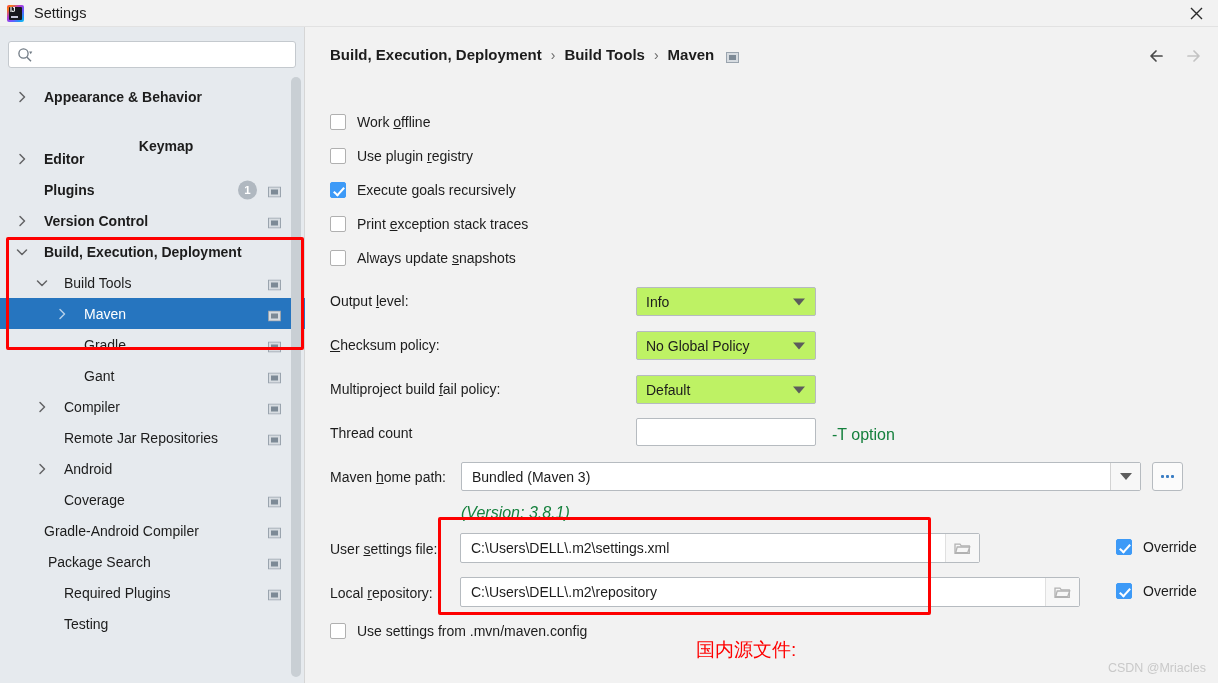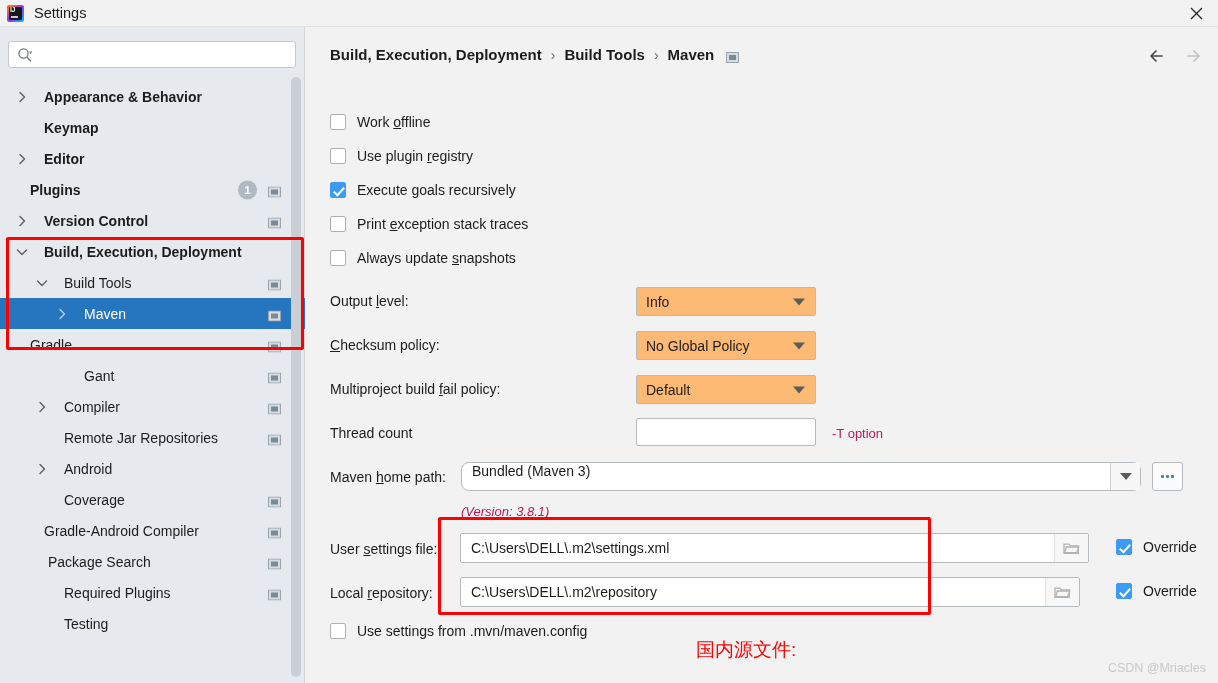--- a/index.html
+++ b/index.html
@@ -189,21 +189,21 @@
   }
   u.mn { text-decoration: underline; }
 
   
   .f-label {
     position: absolute;
     font-size: 14px; color: #1c1c1c;
   }
   .combo {
     position: absolute;
-    background: #fdba74;
+    background: #bef264;
     border: 1px solid #b6bbc0;
     border-radius: 2px;
     display: flex; align-items: center;
     font-size: 14px; color: #1c1c1c;
     cursor: pointer;
   }
   .combo .ctext { margin-left: 9px; }
   .combo .carrow {
     position: absolute; right: 10px; top: 50%;
     transform: translateY(-50%);
@@ -215,29 +215,29 @@
   .tbox {
     position: absolute;
     background: #fff;
     border: 1px solid #b6bbc0;
     border-radius: 2px;
     font-size: 14px; color: #1c1c1c;
     display: flex; align-items: center;
     padding-left: 9px;
   }
   .hint {
-    position: absolute; font-size: 13px; color: #be185d;
+    position: absolute; font-size: 16px; color: #15803d;
   }
 
   
   .mh-combo {
     position: absolute; left: 155px; top: 435px;
     width: 680px; height: 29px;
-    background: #fff; border: 1px solid #b6bbc0; border-radius: 8px;
-    display: flex; align-items: flex-start;
+    background: #fff; border: 1px solid #b6bbc0; border-radius: 2px;
+    display: flex; align-items: center;
     font-size: 14px; color: #1c1c1c;
   }
   .mh-combo .mtext { margin-left: 10px; }
   .mh-arrowbtn {
     position: absolute; right: 0; top: 0;
     width: 30px; height: 27px;
     border-left: 1px solid #d3d3d3;
     background: #f7f7f7;
     display: flex; align-items: center; justify-content: center;
     cursor: pointer;
@@ -332,33 +332,33 @@
     </div>
     <div class="tree" id="tree">
         <div class="tree-row bold" style="padding-left: 14px;">
           <span class="tw">
             <svg width="16" height="16" viewBox="0 0 16 16">
               <path d="M6 3.5 L10.5 8 L6 12.5" stroke="currentColor" stroke-width="1.5" fill="none" stroke-linecap="round" stroke-linejoin="round" opacity="0.65"></path>
             </svg>
           </span>
           <span class="tree-label" style="margin-left:4px">Appearance &amp; Behavior</span>
         </div>
+        <div class="tree-row bold" style="padding-left: 23px; flex-direction: column;">
+          <span class="tw"></span>
+          <span class="tree-label" style="margin-left:4px">Keymap</span>
+        </div>
         <div class="tree-row bold" style="padding-left: 14px;">
-          <span class="tw"></span>
-          <span class="tree-label" style="margin-left:4px">Keymap</span>
+          <span class="tw">
+            <svg width="16" height="16" viewBox="0 0 16 16">
+              <path d="M6 3.5 L10.5 8 L6 12.5" stroke="currentColor" stroke-width="1.5" fill="none" stroke-linecap="round" stroke-linejoin="round" opacity="0.65"></path>
+            </svg>
+          </span>
+          <span class="tree-label" style="margin-left:4px">Editor</span>
         </div>
         <div class="tree-row bold" style="padding-left: 14px;">
-          <span class="tw">
-            <svg width="16" height="16" viewBox="0 0 16 16">
-              <path d="M6 3.5 L10.5 8 L6 12.5" stroke="currentColor" stroke-width="1.5" fill="none" stroke-linecap="round" stroke-linejoin="round" opacity="0.65"></path>
-            </svg>
-          </span>
-          <span class="tree-label" style="margin-left:4px">Editor</span>
-        </div>
-        <div class="tree-row bold" style="">
           <span class="tw"></span>
           <span class="tree-label" style="margin-left:4px">Plugins</span>
           <span class="badge">1</span>
           <span class="row-icon"><svg width="13" height="11" viewBox="0 0 13 11">
               <rect x="0.5" y="0.5" width="12" height="10" fill="#d7dce1" stroke="#9aa4ae"></rect>
               <rect x="3" y="3" width="7" height="5" fill="#7d8a96"></rect>
             </svg></span>
         </div>
         <div class="tree-row bold" style="padding-left: 14px;">
           <span class="tw">
@@ -397,21 +397,21 @@
             <svg width="16" height="16" viewBox="0 0 16 16">
               <path d="M6 3.5 L10.5 8 L6 12.5" stroke="currentColor" stroke-width="1.5" fill="none" stroke-linecap="round" stroke-linejoin="round" opacity="0.65"></path>
             </svg>
           </span>
           <span class="tree-label" style="margin-left:4px">Maven</span>
           <span class="row-icon"><svg width="13" height="11" viewBox="0 0 13 11">
               <rect x="0.5" y="0.5" width="12" height="10" fill="#d7dce1" stroke="#9aa4ae"></rect>
               <rect x="3" y="3" width="7" height="5" fill="#7d8a96"></rect>
             </svg></span>
         </div>
-        <div class="tree-row" style="">
+        <div class="tree-row" style="padding-left: 54px;">
           <span class="tw"></span>
           <span class="tree-label" style="margin-left:4px">Gradle</span>
           <span class="row-icon"><svg width="13" height="11" viewBox="0 0 13 11">
               <rect x="0.5" y="0.5" width="12" height="10" fill="#d7dce1" stroke="#9aa4ae"></rect>
               <rect x="3" y="3" width="7" height="5" fill="#7d8a96"></rect>
             </svg></span>
         </div>
         <div class="tree-row" style="padding-left: 54px;">
           <span class="tw"></span>
           <span class="tree-label" style="margin-left:4px">Gant</span>
@@ -583,21 +583,21 @@
     <div class="dots-btn">
       <i></i>
         <i></i>
         <i></i>
     </div>
     <div class="hint" style="left:155px; top:477px;font-style:italic;">(Version: 3.8.1)</div>
 
     <div class="f-label" style="left:24px; top:514px;">
       <span>User </span><u class="mn">s</u><span>ettings file:</span>
     </div>
-    <div class="pathbox" style="left:154px; top:506px; width:629px;">
+    <div class="pathbox" style="left:154px; top:506px; width:520px;">
       <span class="ptext">C:\Users\DELL\.m2\settings.xml</span>
       <span class="folder-btn">
         <svg width="17" height="14" viewBox="0 0 17 14">
           <path d="M1 3.2 h5 l1.3 1.6 h8 v7.6 h-14.3 z" fill="none" stroke="#b2b2b2" stroke-width="1.3"></path>
           <path d="M3.2 6 h12.5 l-2 5.6 h-12 z" fill="#f7f7f7" stroke="#b2b2b2" stroke-width="1.3"></path>
         </svg>
       </span>
     </div>
     <div class="ovr" style="left:810px; top:512px;">
       <span class="cbx checked"></span>

